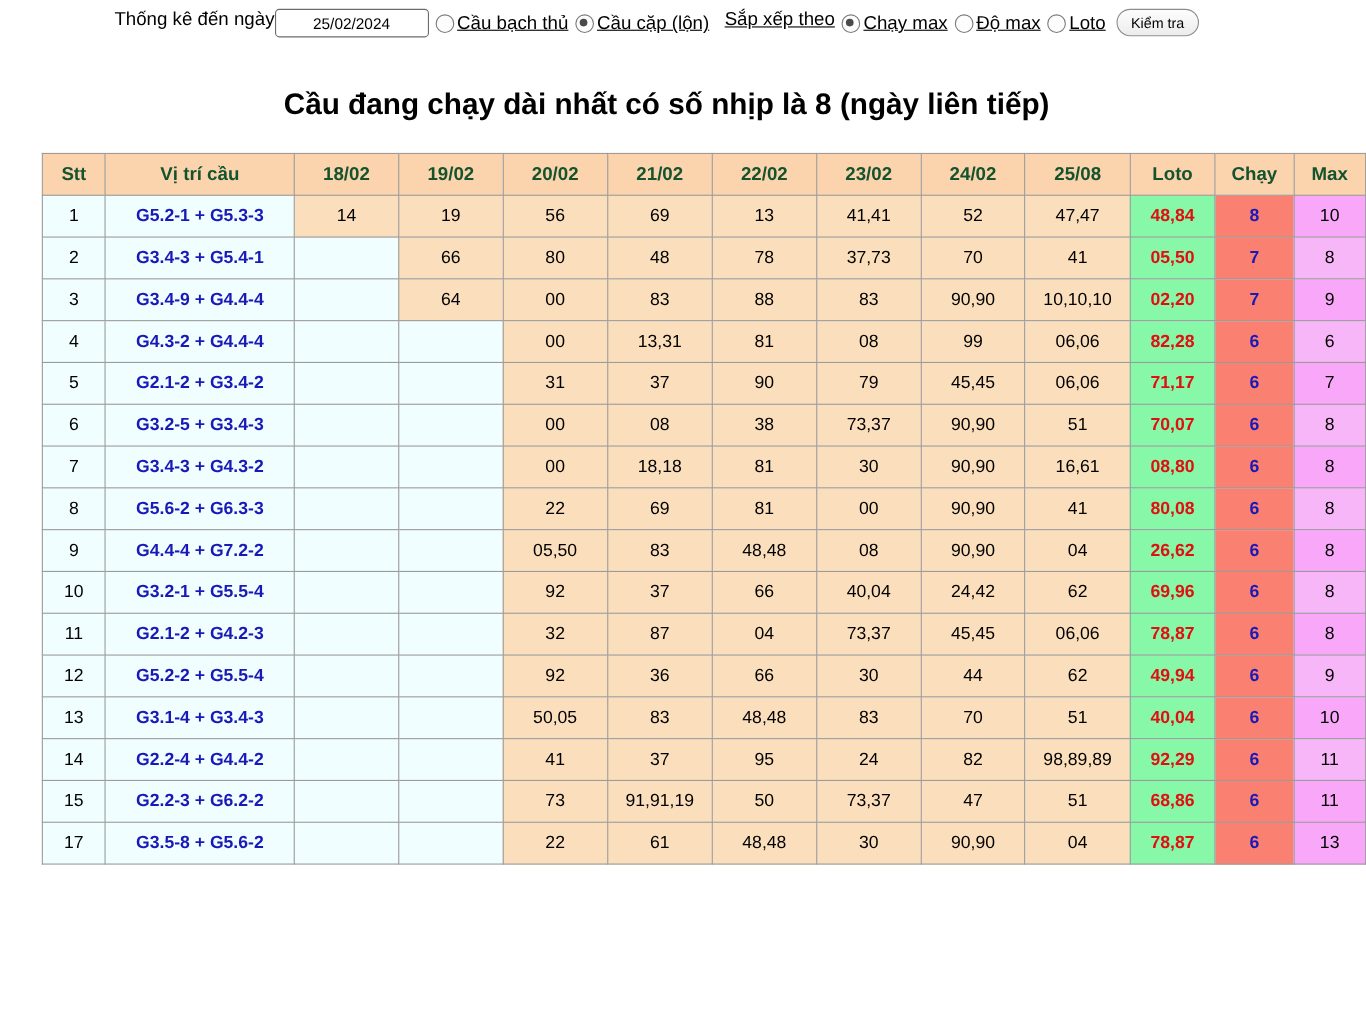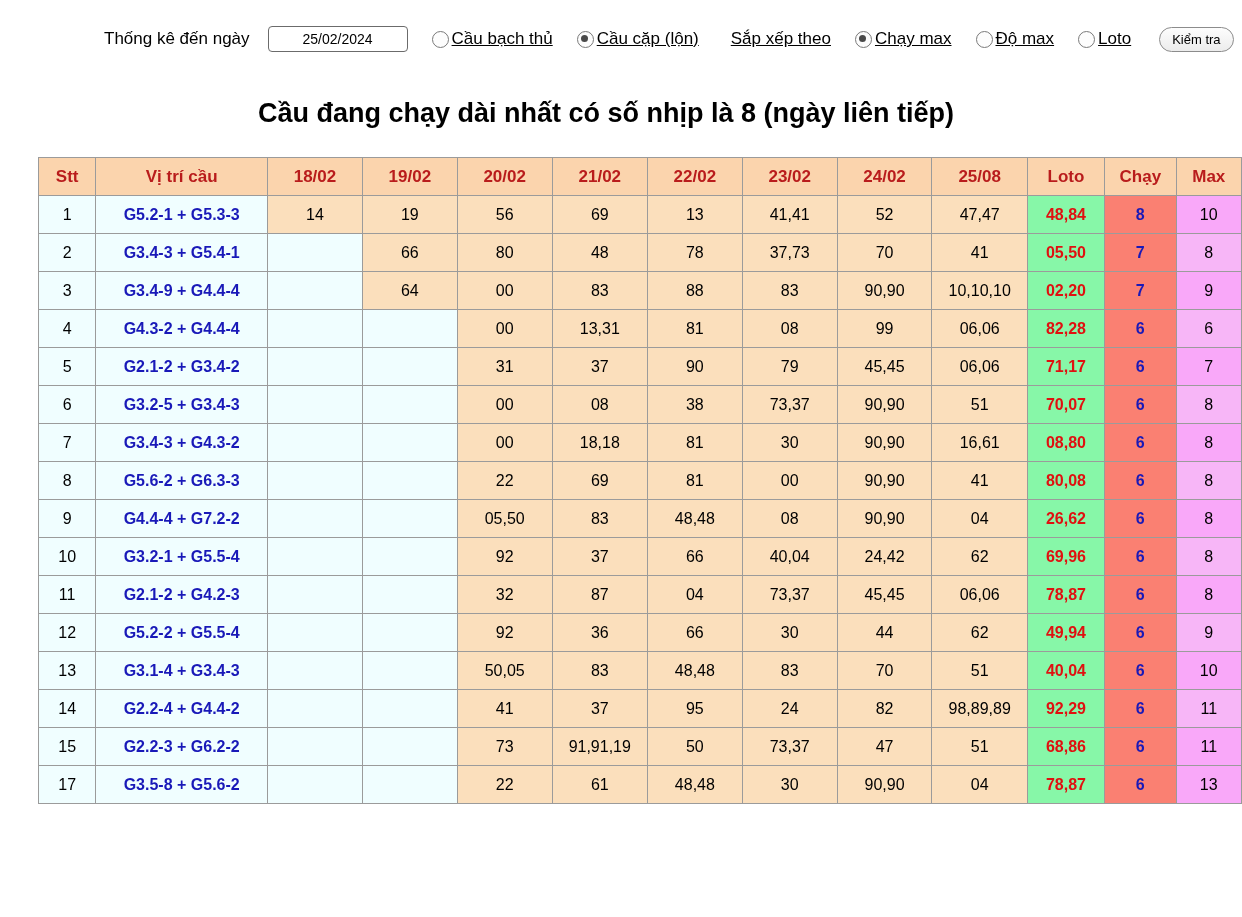--- a/index.html
+++ b/index.html
@@ -12,23 +12,22 @@
     background: #ffffff;
     font-family: "Liberation Sans", sans-serif;
     font-size: 15px;
     color: #000000;
     overflow: hidden;
   }
 
   
   .toolbar {
     display: flex;
-    align-items: center;
-    gap: 18px;
-    padding: 26px 0 0 104px;
+    gap: 0;
+    padding: 8px 0 0 104px;
     white-space: nowrap;
   }
   .toolbar-label {
     font-size: 17px;
     color: #000;
   }
   .date-input {
     width: 140px;
     height: 26px;
     border: 1px solid #6b6b6b;
@@ -110,21 +109,21 @@
     border: 1px solid #9b9b9b;
     height: 38px;
     text-align: center;
     font-size: 16px;
     padding: 0 4px;
     box-sizing: border-box;
   }
   table.grid thead th {
     background: #fbd4ad;
     font-weight: bold;
-    color: #b91c1c;
+    color: #14532d;
     font-size: 17px;
   }
   th.col-stt { width: 58px; color: #000; }
   th.col-pos { width: 175px; }
   th.col-day { width: 96px; color: #000; }
   th.col-loto { width: 78px; color: #e01010; }
   th.col-run { width: 72px; color: #000; }
   th.col-max { width: 66px; color: #000; }
 
   td.stt { background: #f0feff; color: #000; }

